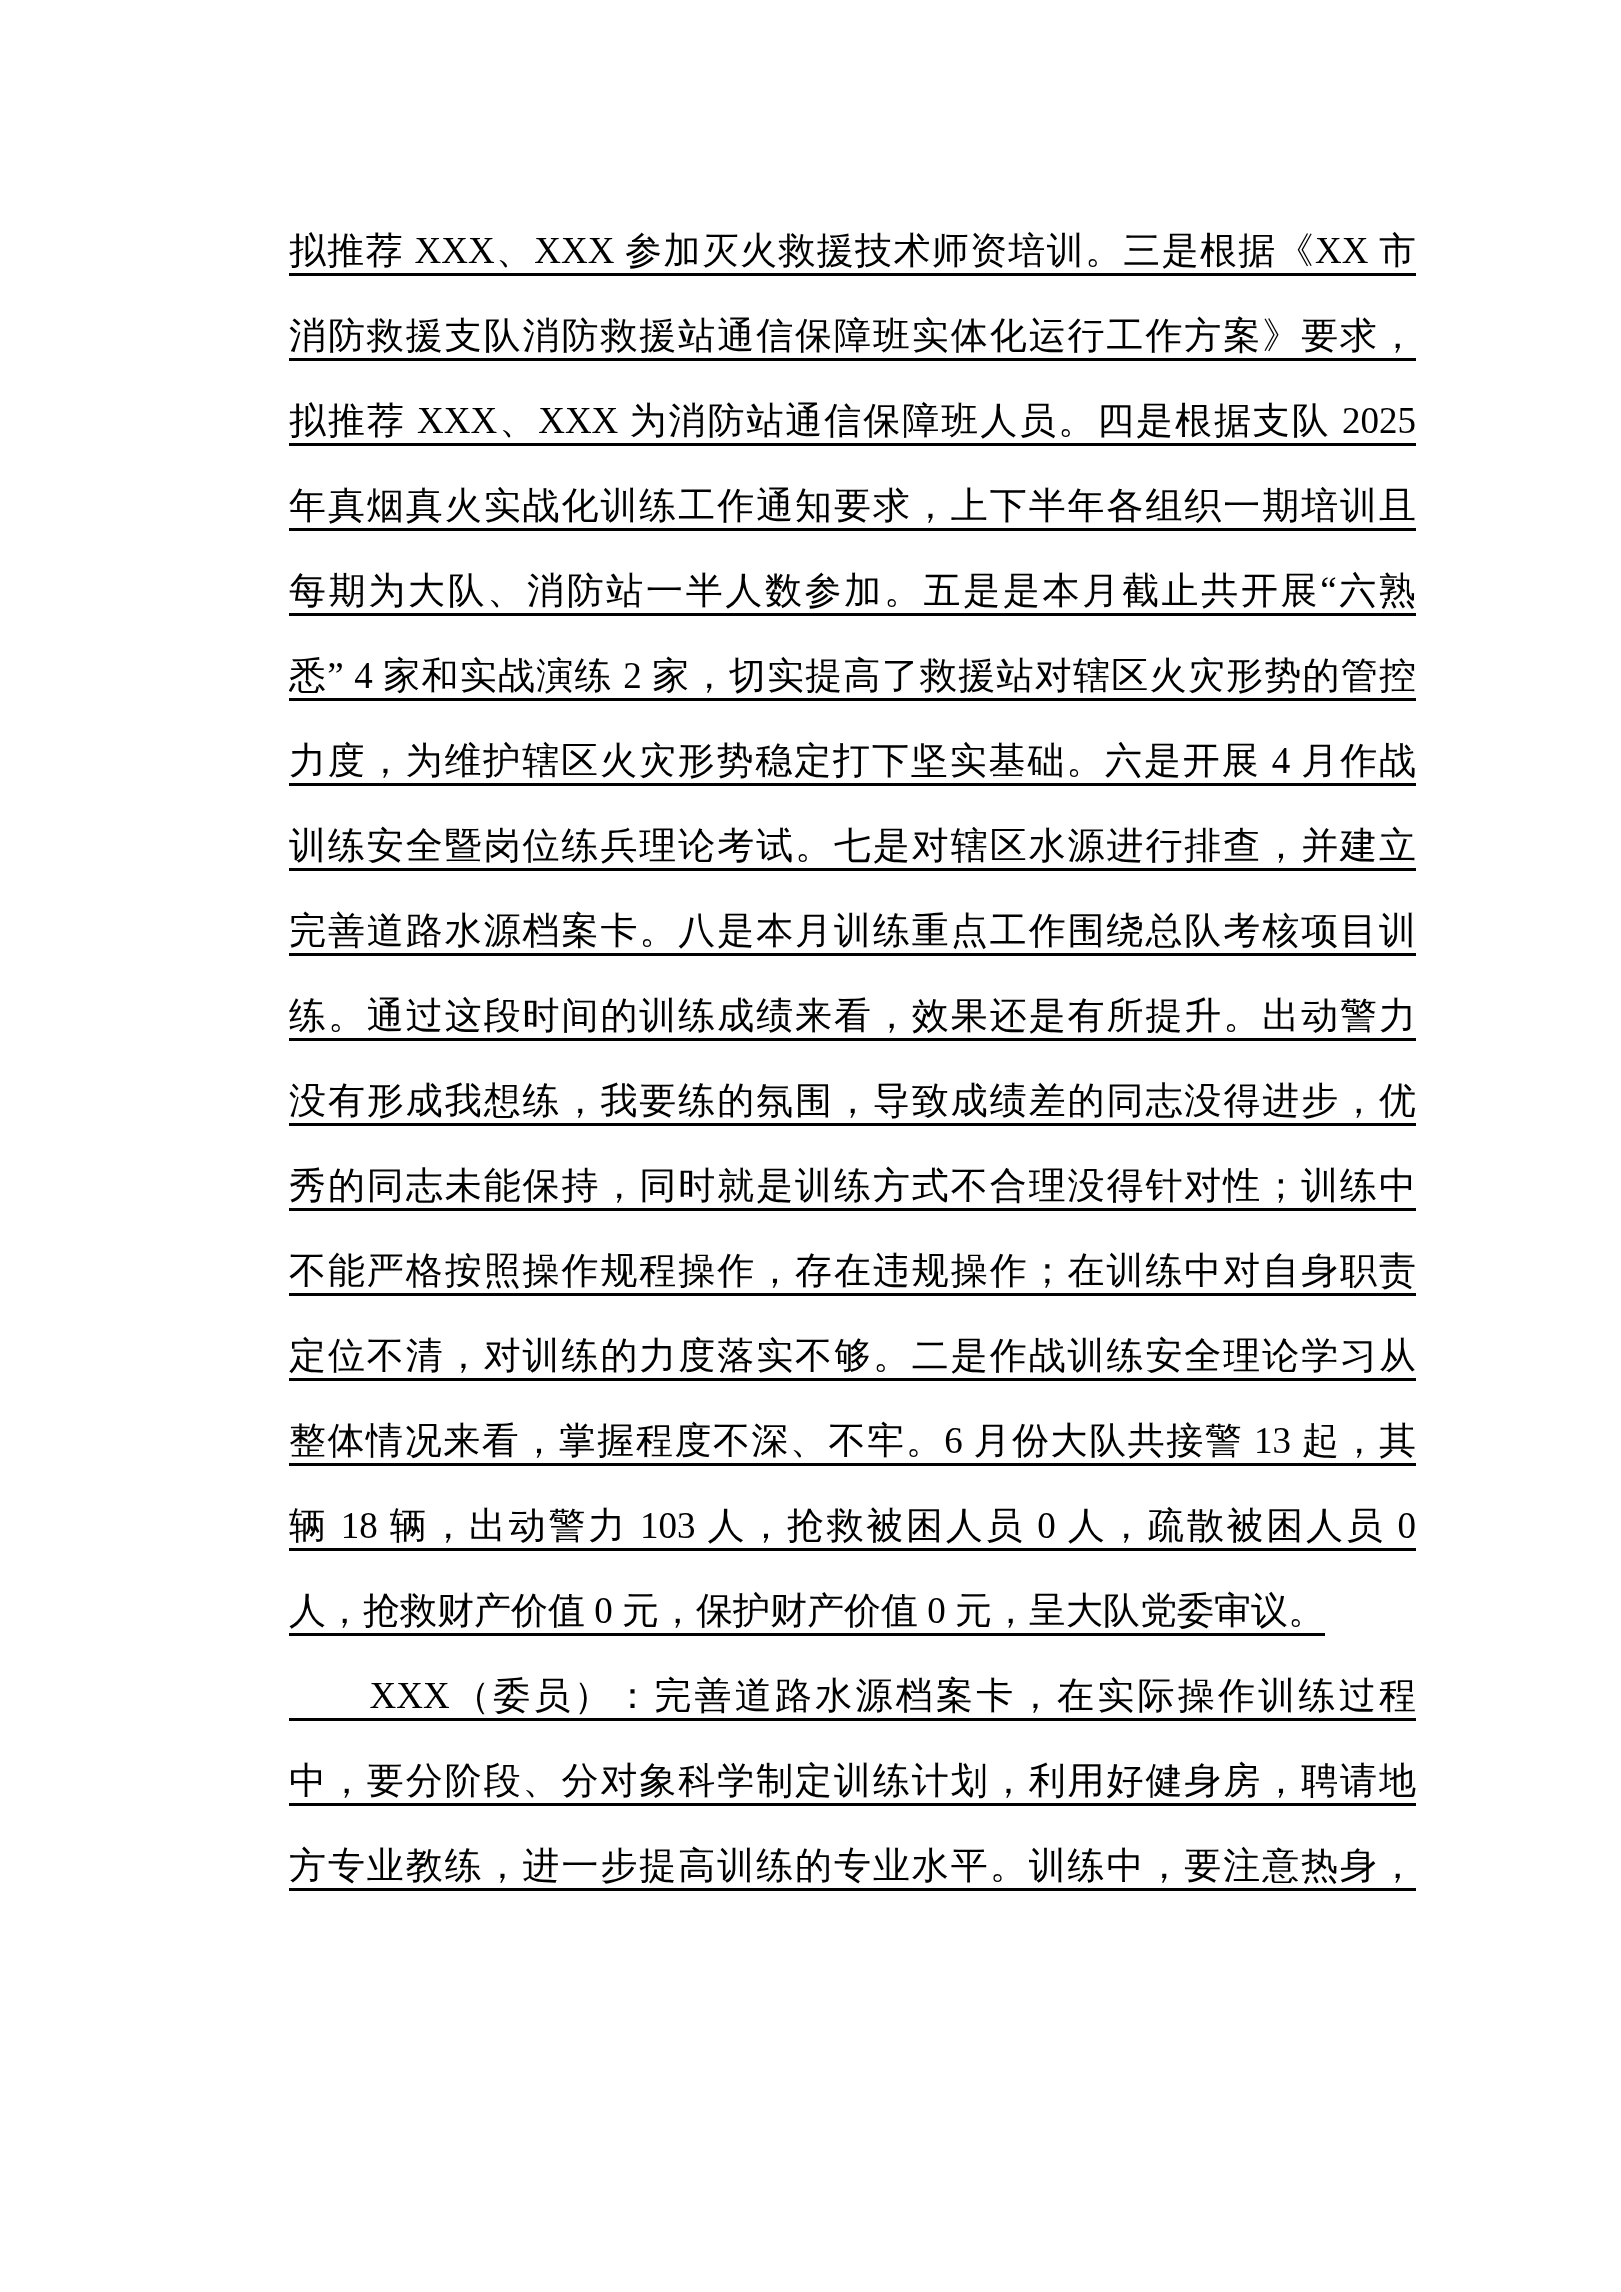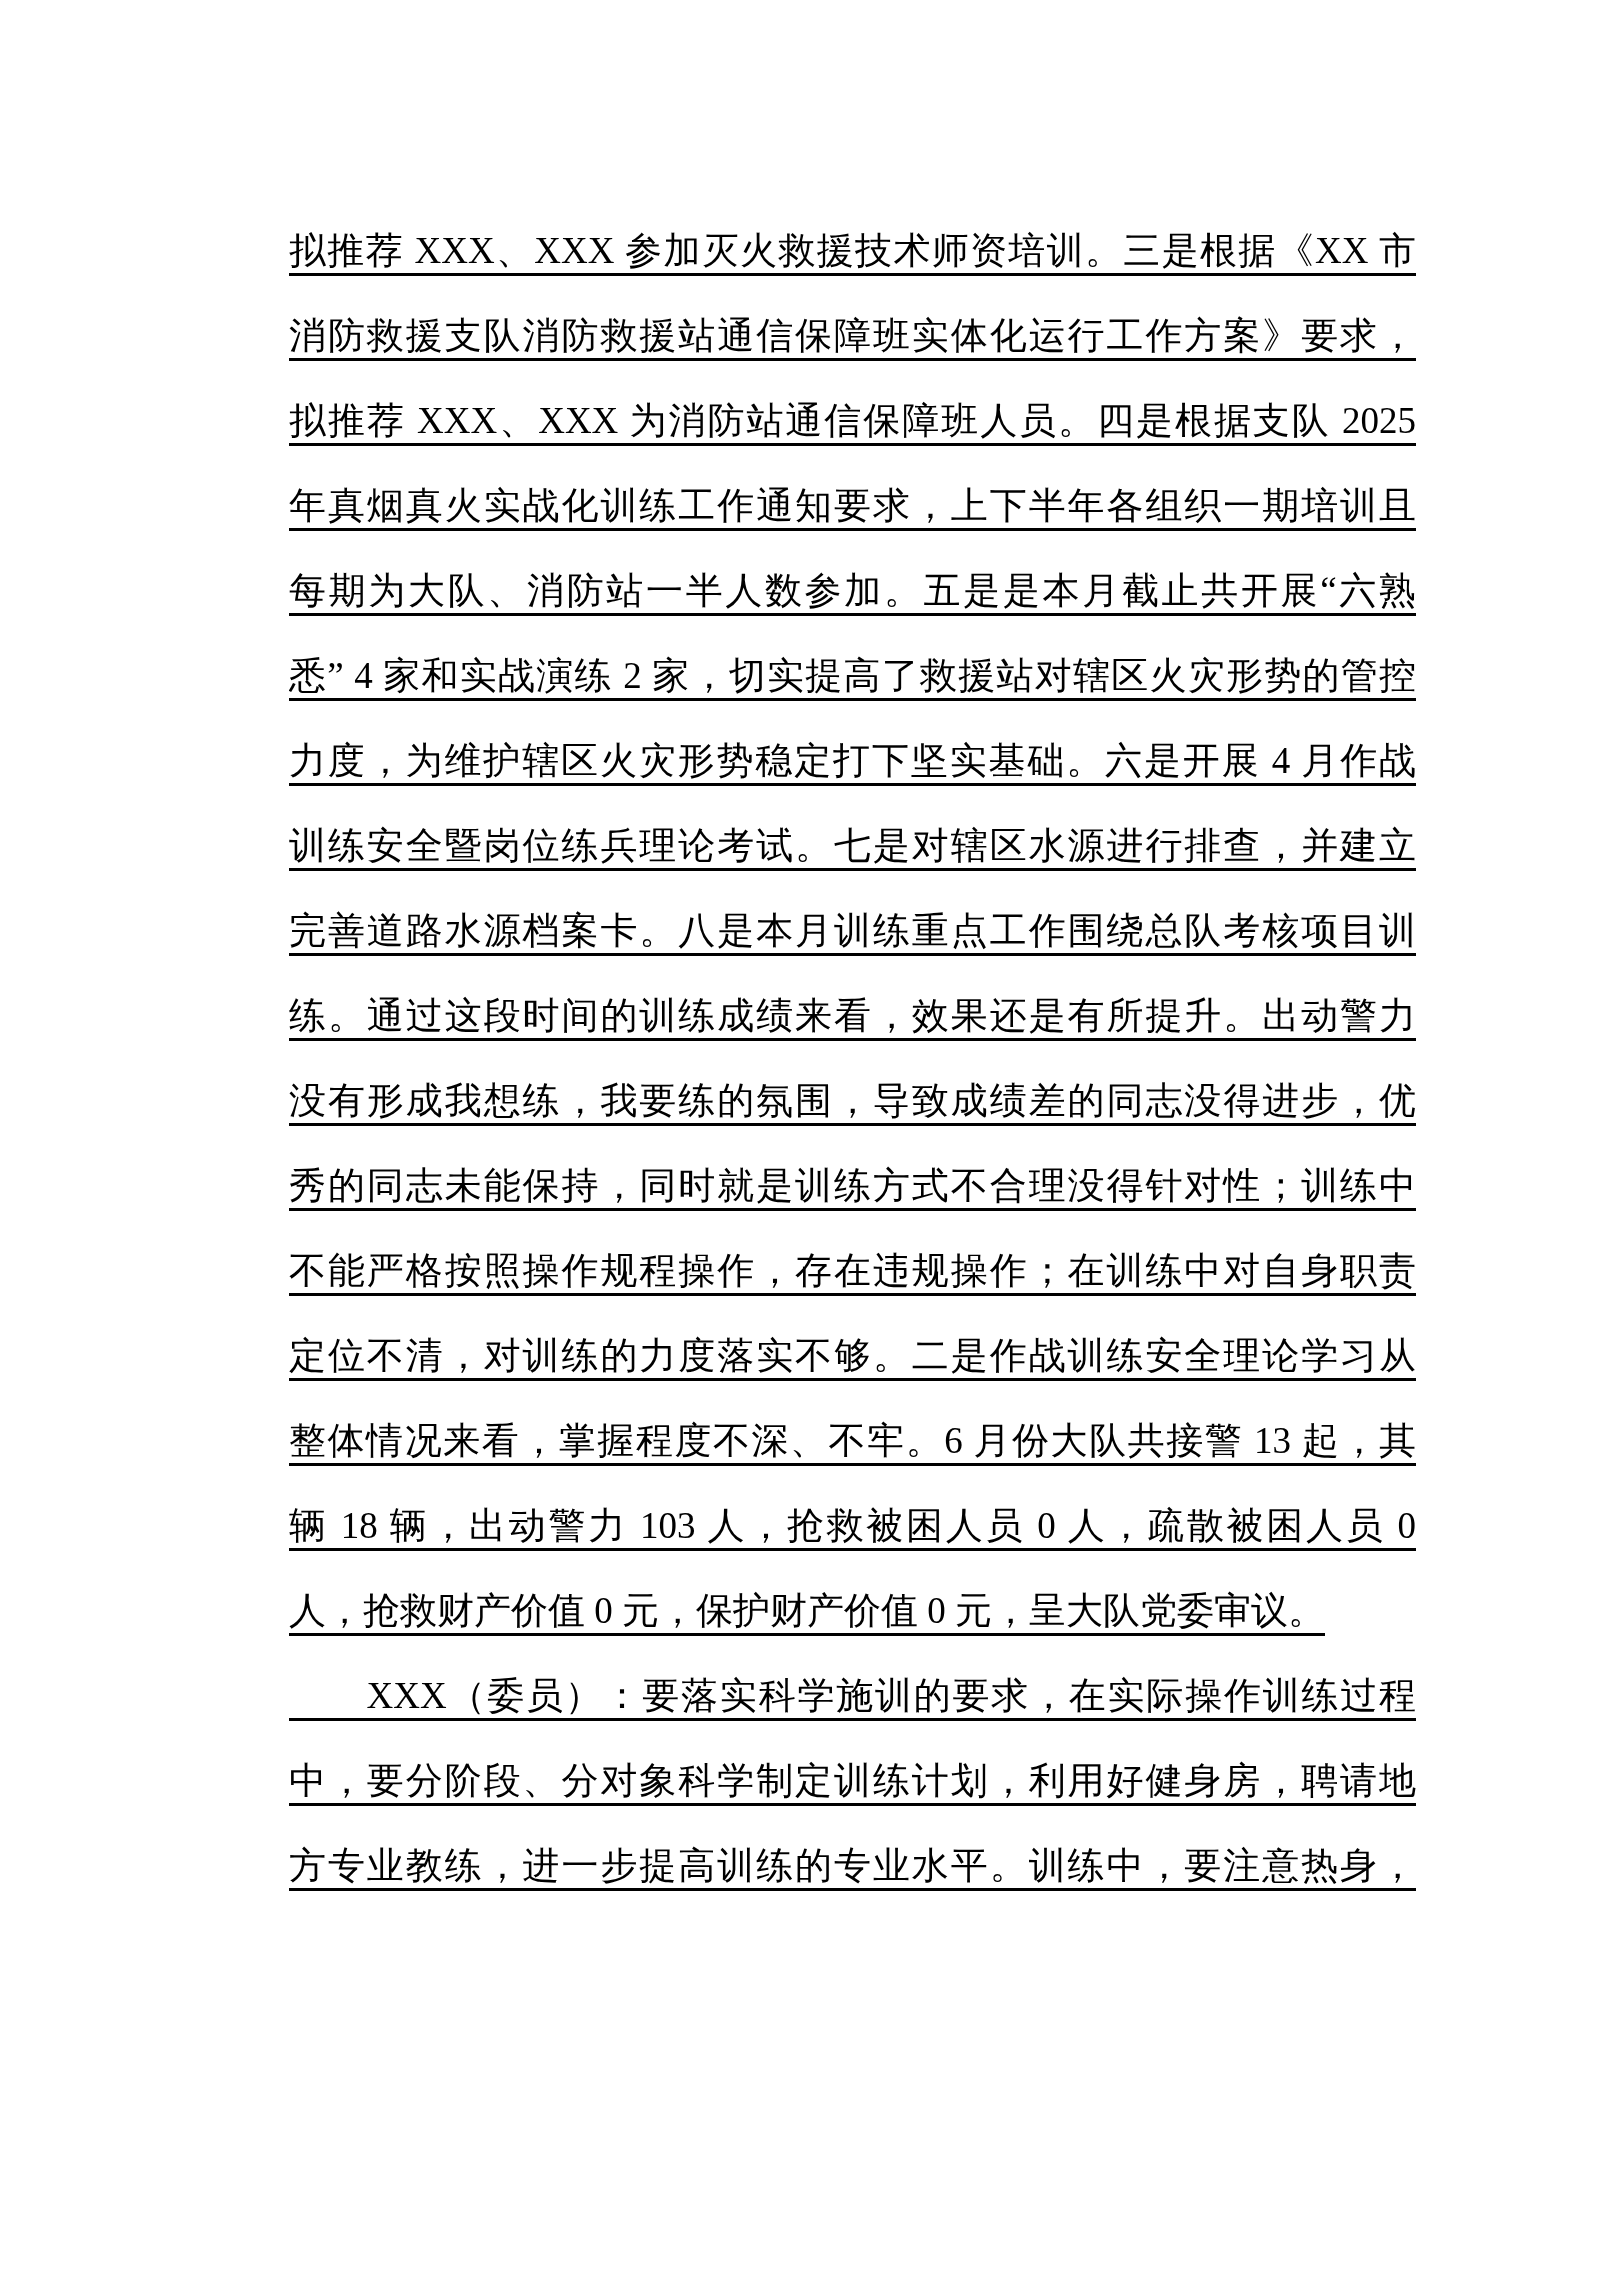--- a/index.html
+++ b/index.html
@@ -57,18 +57,18 @@
       <div class="doc-line">训练安全暨岗位练兵理论考试。七是对辖区水源进行排查，并建立</div>
       <div class="doc-line">完善道路水源档案卡。八是本月训练重点工作围绕总队考核项目训</div>
       <div class="doc-line">练。通过这段时间的训练成绩来看，效果还是有所提升。出动警力</div>
       <div class="doc-line">没有形成我想练，我要练的氛围，导致成绩差的同志没得进步，优</div>
       <div class="doc-line">秀的同志未能保持，同时就是训练方式不合理没得针对性；训练中</div>
       <div class="doc-line">不能严格按照操作规程操作，存在违规操作；在训练中对自身职责</div>
       <div class="doc-line">定位不清，对训练的力度落实不够。二是作战训练安全理论学习从</div>
       <div class="doc-line">整体情况来看，掌握程度不深、不牢。6 月份大队共接警 13 起，其</div>
       <div class="doc-line">辆 18 辆，出动警力 103 人，抢救被困人员 0 人，疏散被困人员 0</div>
       <div class="doc-line para-end">人，抢救财产价值 0 元，保护财产价值 0 元，呈大队党委审议。</div>
-      <div class="doc-line">　　XXX（委员）：要落实科学施训的要求，在实际操作训练过程</div>
+      <div class="doc-line">　　XXX（委员）：完善道路水源档案卡，在实际操作训练过程</div>
       <div class="doc-line">中，要分阶段、分对象科学制定训练计划，利用好健身房，聘请地</div>
       <div class="doc-line">方专业教练，进一步提高训练的专业水平。训练中，要注意热身，</div>
     </div>
 </div>
 
 
 </body></html>

